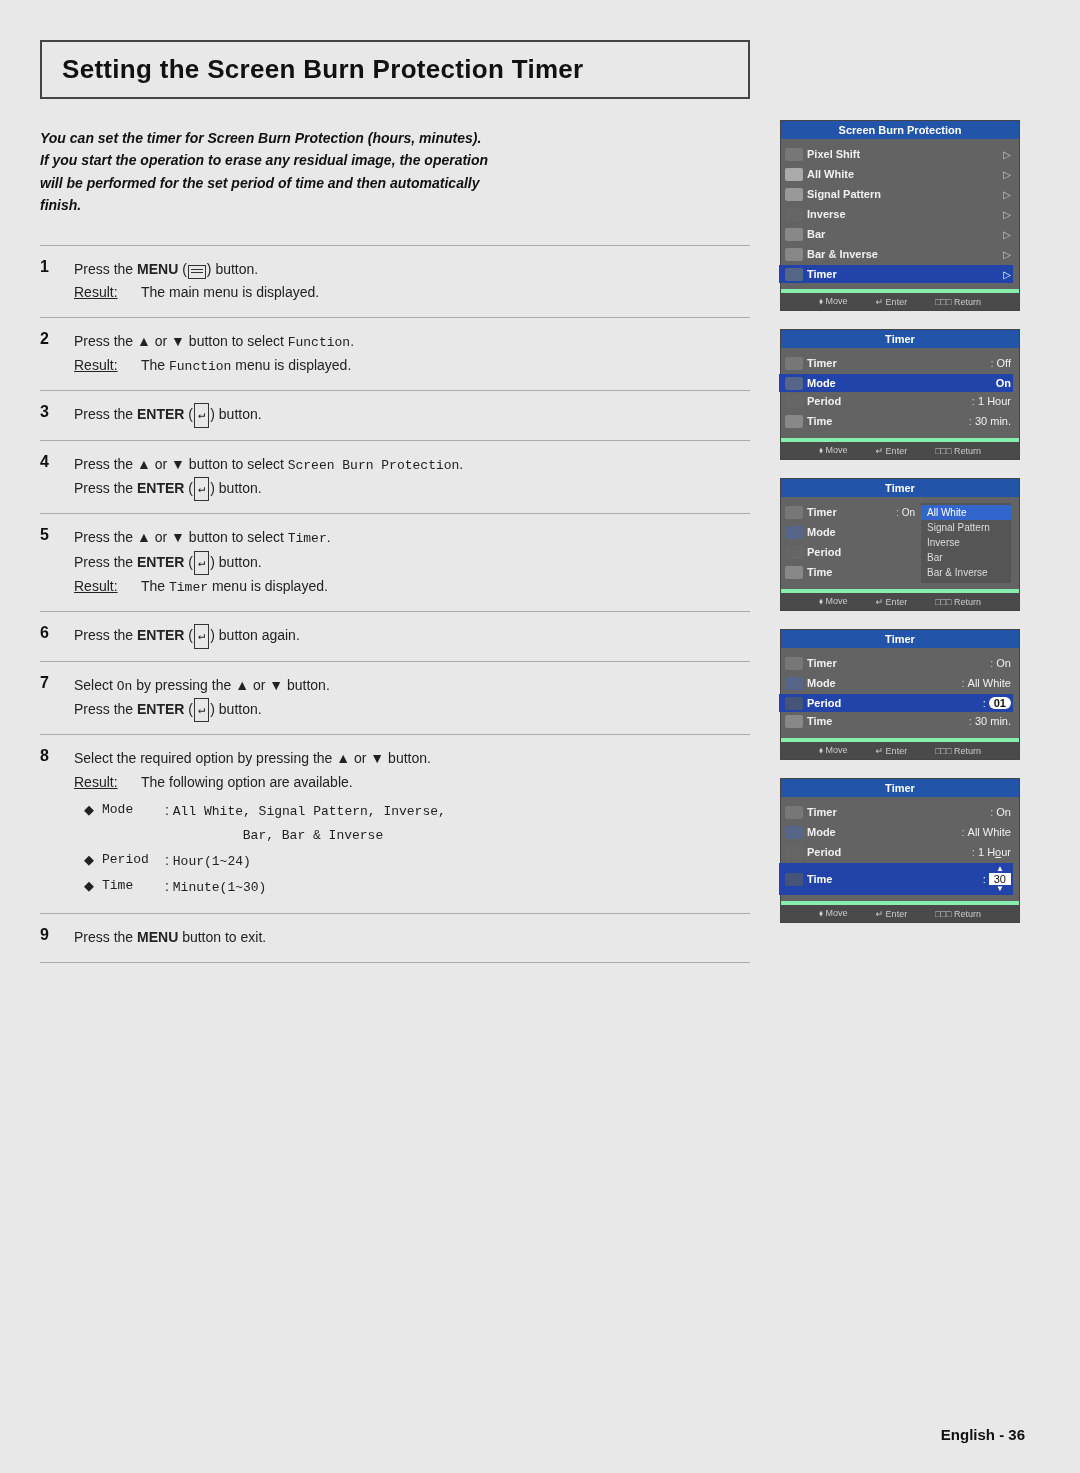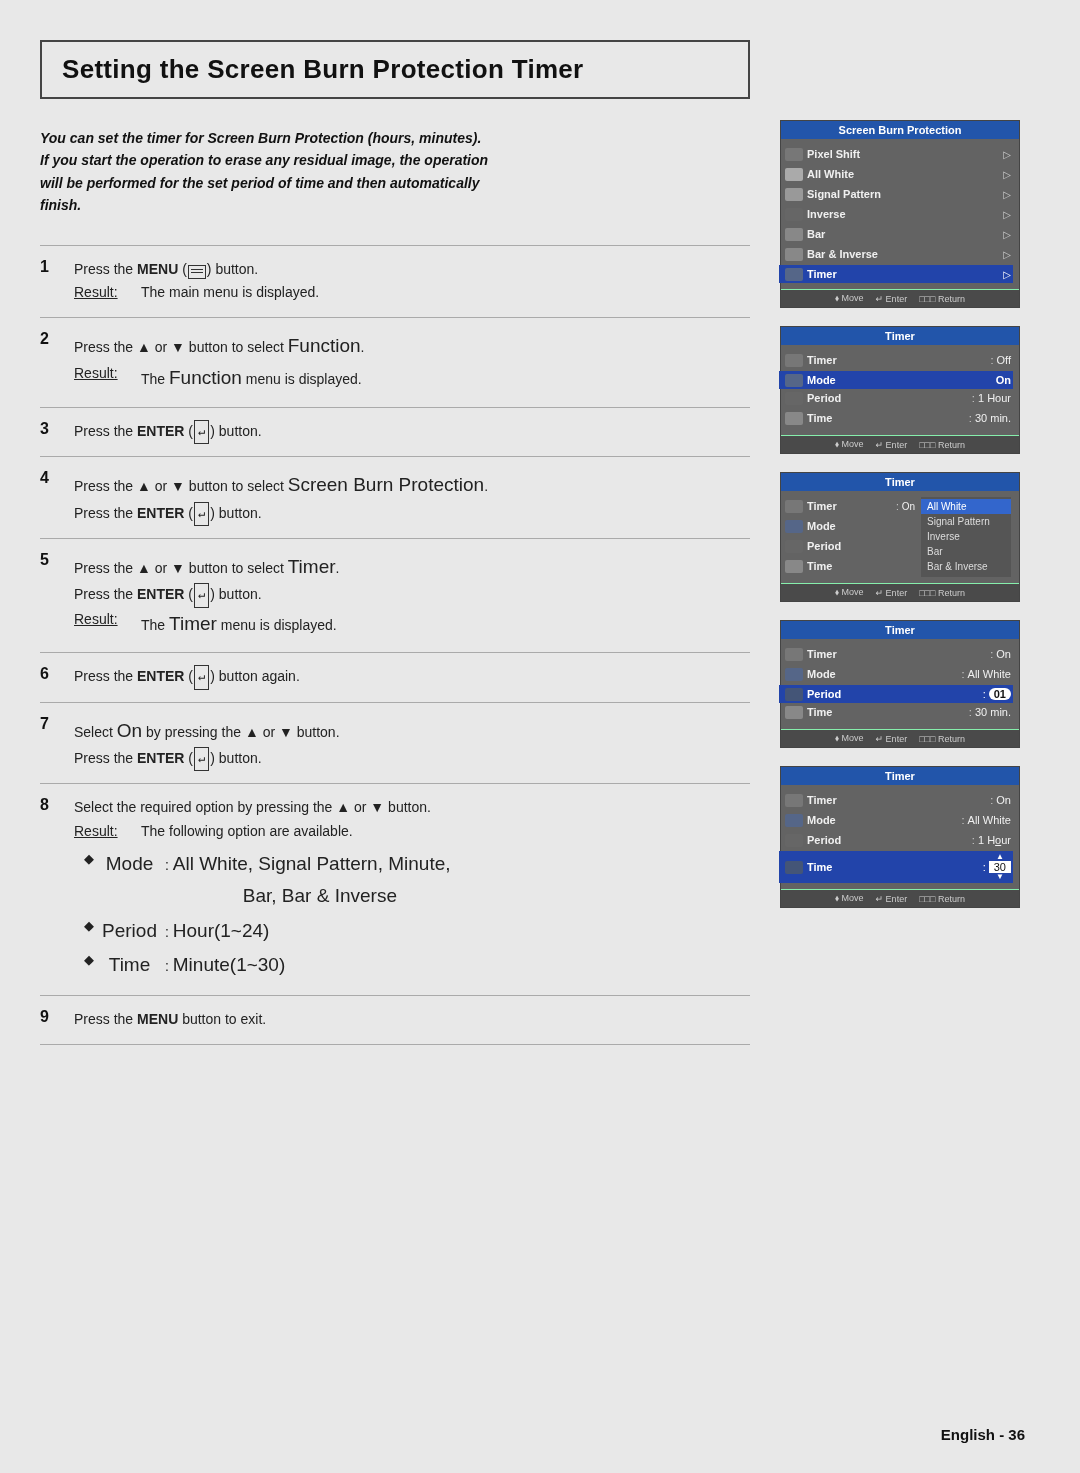--- a/index.html
+++ b/index.html
@@ -89,23 +89,22 @@
     .step-content .result-line {
       display: flex;
       gap: 12px;
     }
     .step-content .result-label {
       text-decoration: underline;
       font-weight: normal;
       min-width: 55px;
     }
     .step-content code, .step-content .mono {
-      font-family: Liberation Sans, sans-serif;
-      font-size: 19px;
-      text-align: center;
+      font-family: Liberation Mono, monospace;
+      font-size: 13px;
     }
     .step-content strong {
       font-weight: bold;
     }
     .bullet-list {
       list-style: none;
       padding-left: 10px;
       margin-top: 4px;
     }
     .bullet-list li {
@@ -211,25 +210,25 @@
     }
     .ui-arrow {
       font-size: 10px;
       color: #ccc;
       margin-left: 4px;
     }
     .ui-footer {
       background: #4a4a4a;
       display: flex;
       justify-content: center;
-      gap: 12px;
+      gap: 28px;
       padding: 3px 6px;
       font-size: 9px;
       color: #ccc;
-      border-top: 1px solid #86efac;
+      border-top: 4px solid #86efac;
     }
     .ui-footer span {
       display: flex;
       align-items: center;
       gap: 2px;
     }
     .ui-value {
       color: #f0f0f0;
       font-size: 11px;
     }
@@ -323,21 +322,21 @@
           <td class="step-content">
             Select the required option by pressing the ▲ or ▼ button.<br>
             <div class="result-line">
               <span class="result-label">Result:</span>
               <span>The following option are available.</span>
             </div>
             <ul class="bullet-list">
               <li>
                 <span class="diamond">◆</span>
                 <span class="label mono">Mode</span>
-                <span>: <span class="mono">All White, Signal Pattern, Minute,</span><br>&nbsp;&nbsp;&nbsp;&nbsp;&nbsp;&nbsp;&nbsp;&nbsp;&nbsp;&nbsp;&nbsp;&nbsp;&nbsp;&nbsp;&nbsp;&nbsp;&nbsp;&nbsp;&nbsp;&nbsp;<span class="mono">Bar, Bar &amp; Inverse</span></span>
+                <span>: <span class="mono">All White, Signal Pattern, Inverse,</span><br>&nbsp;&nbsp;&nbsp;&nbsp;&nbsp;&nbsp;&nbsp;&nbsp;&nbsp;&nbsp;&nbsp;&nbsp;&nbsp;&nbsp;&nbsp;&nbsp;&nbsp;&nbsp;&nbsp;&nbsp;<span class="mono">Bar, Bar &amp; Inverse</span></span>
               </li>
               <li>
                 <span class="diamond">◆</span>
                 <span class="label mono">Period</span>
                 <span>: <span class="mono">Hour(1~24)</span></span>
               </li>
               <li>
                 <span class="diamond">◆</span>
                 <span class="label mono">Time</span>
                 <span>: <span class="mono">Minute(1~30)</span></span>

